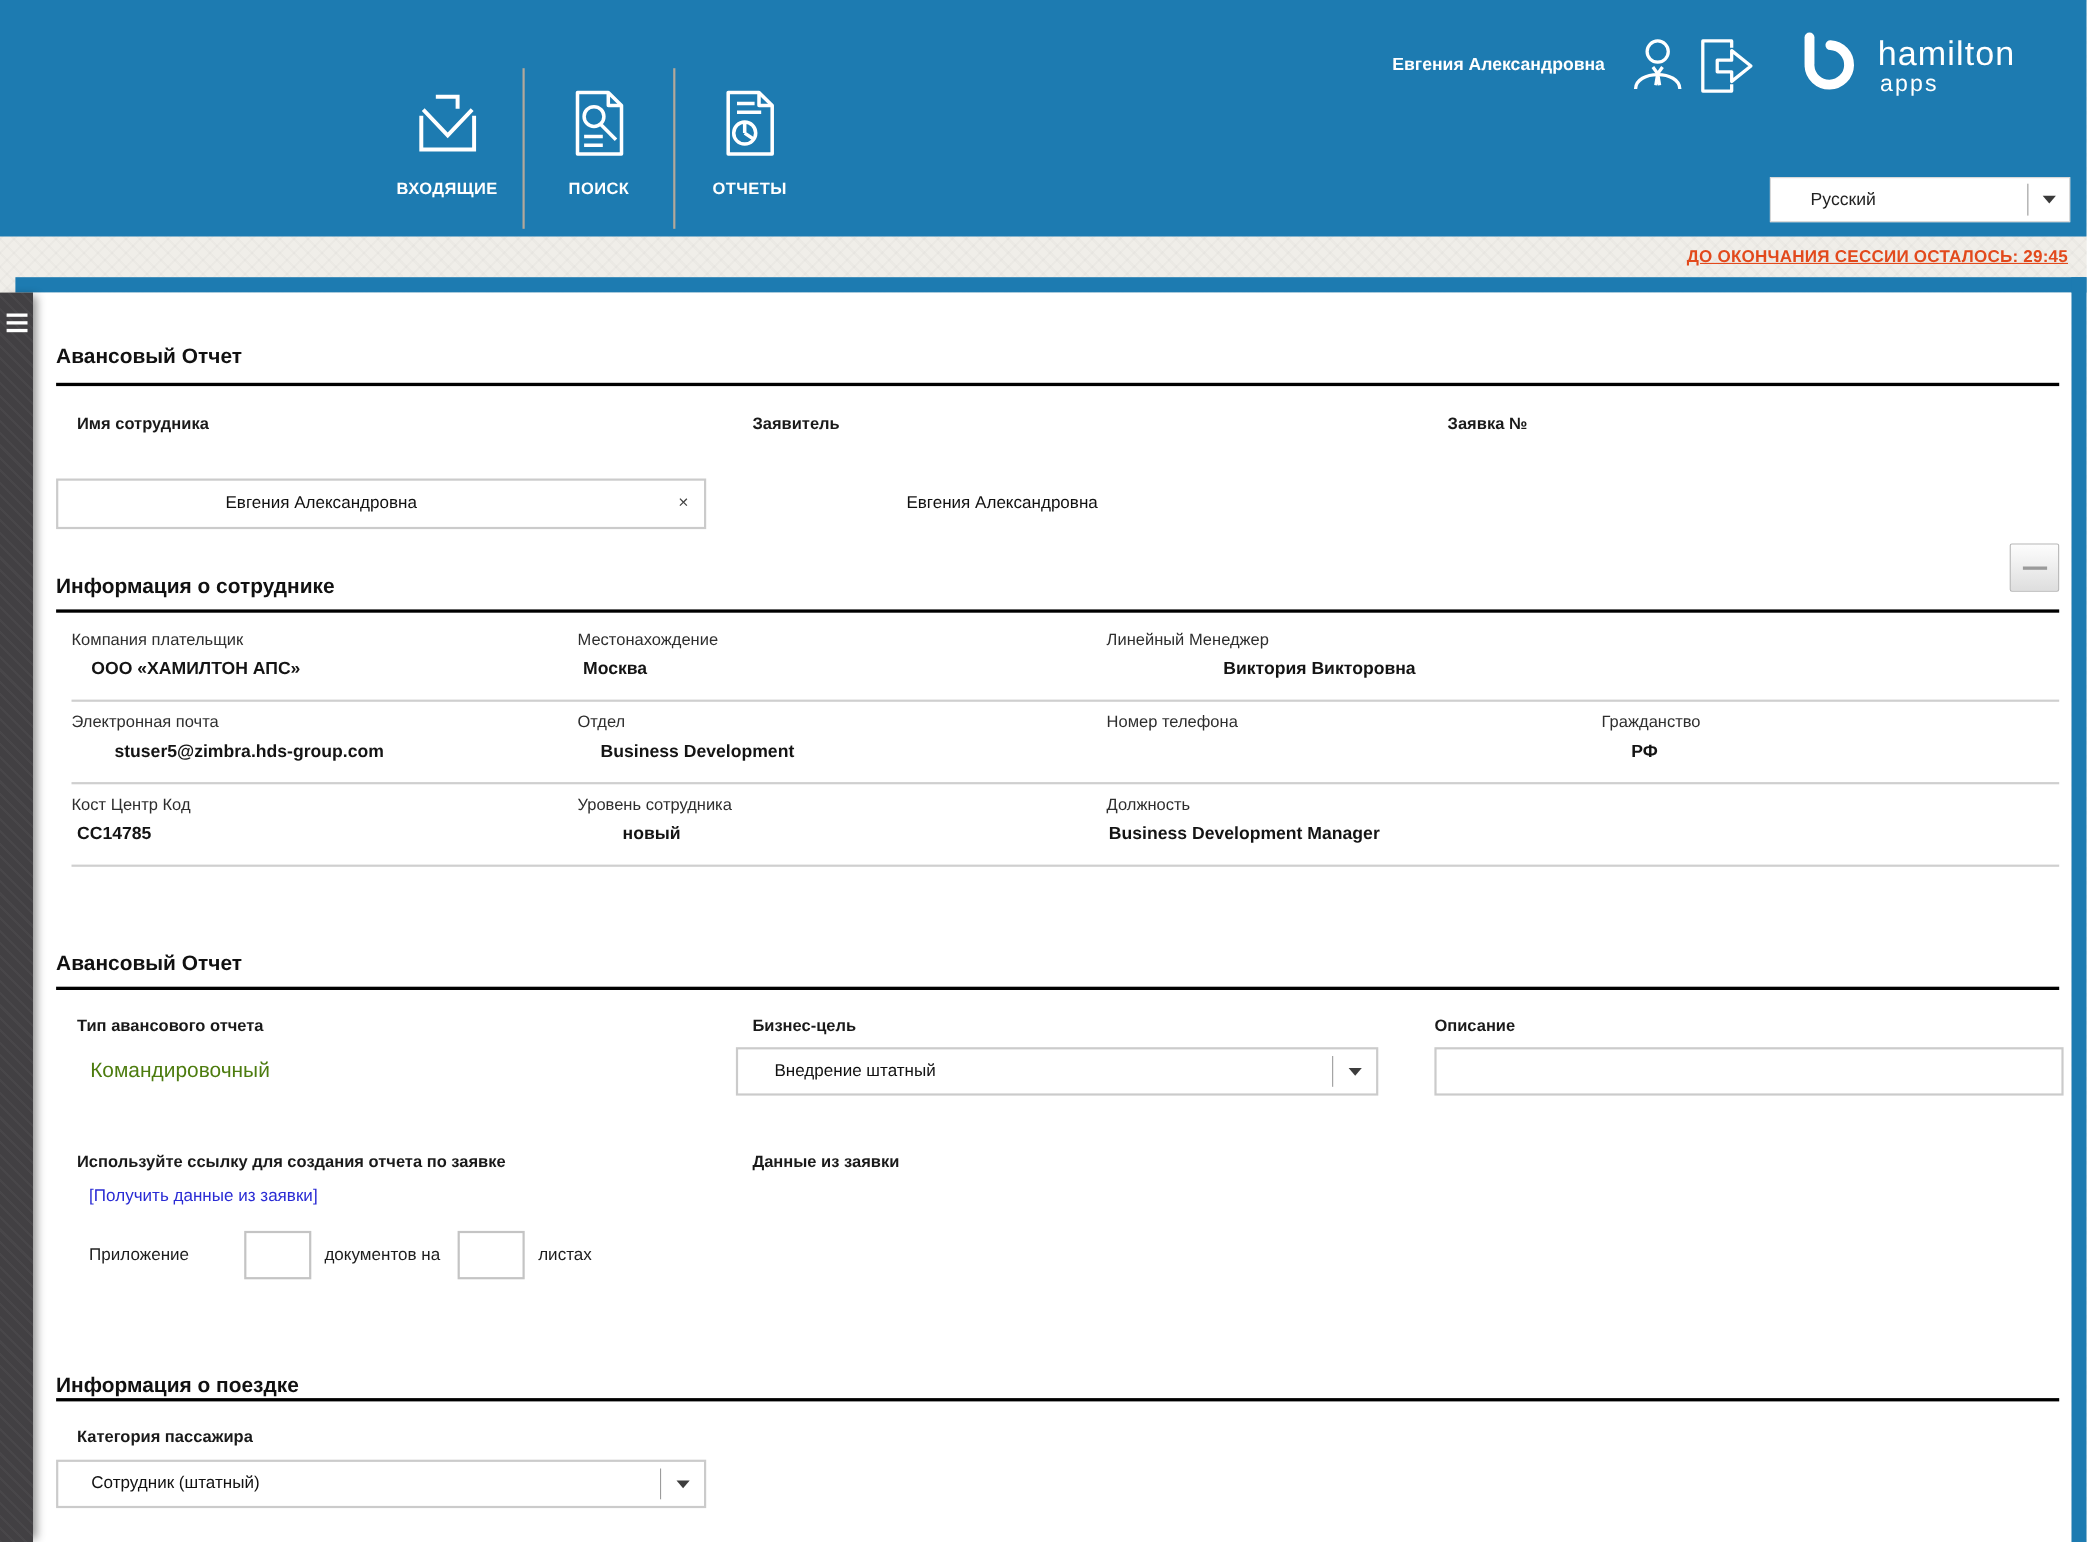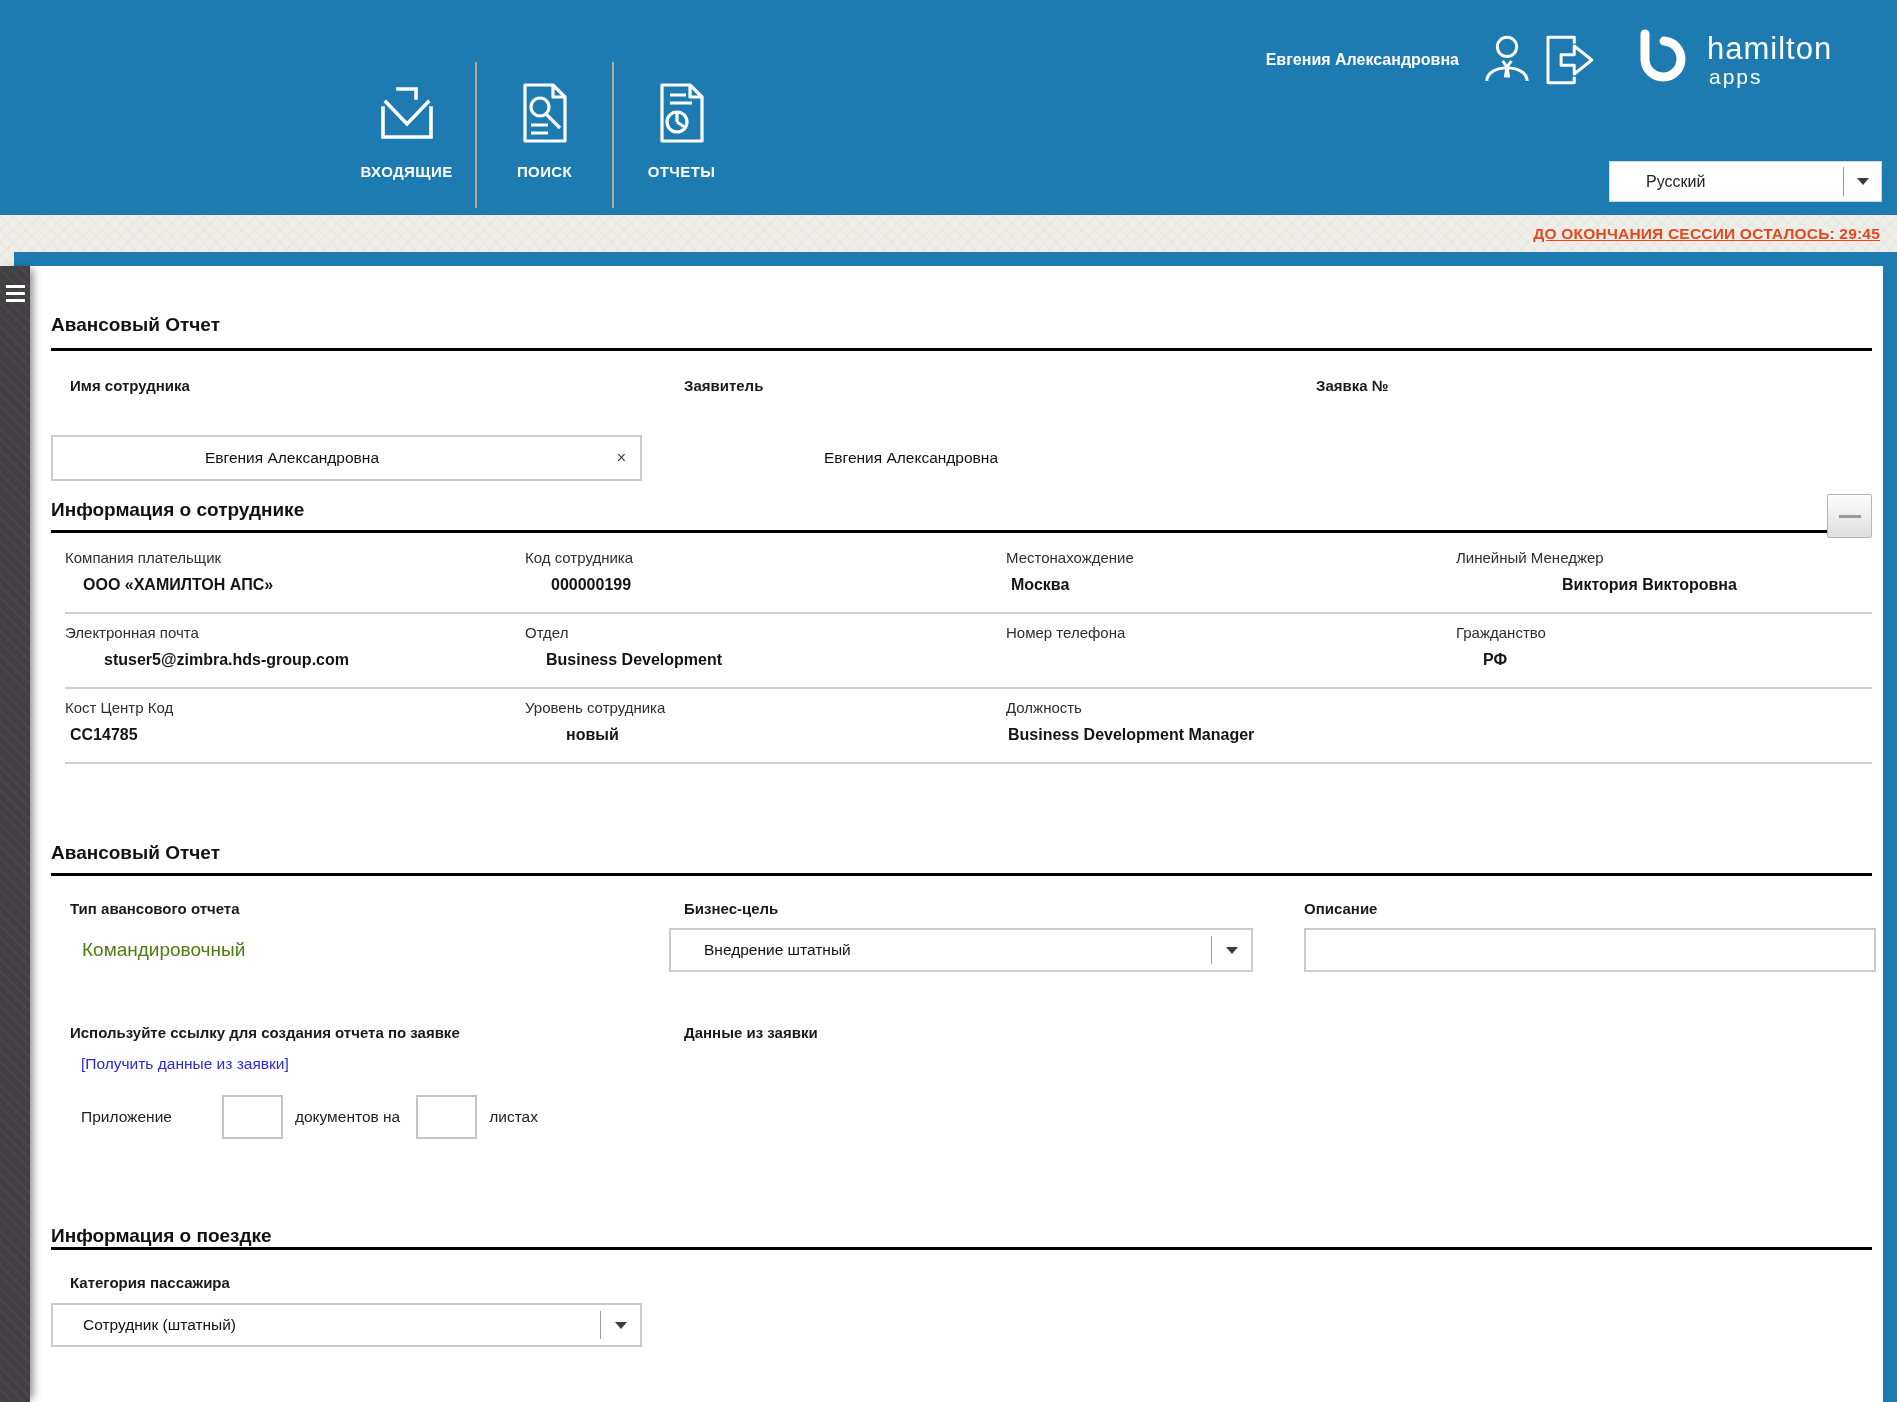--- a/index.html
+++ b/index.html
@@ -102,21 +102,21 @@
     display: flex; align-items: center;
   }
   .textbox .tb-text { font-size: 15.5px; color: #111; padding-left: 152px; }
   .tb-clear {
     position: absolute; right: 14px; top: 0; bottom: 0;
     display: flex; align-items: center; font-size: 16px; color: #444; cursor: pointer;
   }
   .plain-value { margin-top: 40px; height: 46px; display: flex; align-items: center; font-size: 15.5px; color: #111; }
 
   
-  h2.em { margin-top: 18px; padding-bottom: 9px; }
+  h2.em { margin-top: 42px; padding-bottom: 9px; }
   .min-btn {
     position: absolute; top: 228px; right: 11px; width: 45px; height: 44px;
     background: linear-gradient(#fdfdfd, #dedede); border: 1px solid #b5b5b5; border-radius: 2px;
     cursor: pointer; display: flex; align-items: center; justify-content: center;
   }
   .min-dash { width: 22px; height: 3px; background: #9a9a9a; }
 
   .info-grid { margin-top: 16px; padding-left: 14px; }
   .info-row {
     display: grid; grid-template-columns: 460px 481px 450px 1fr;
@@ -283,24 +283,20 @@
       <div class="min-dash"></div>
     </div>
 
     <div class="info-grid">
       <div class="info-row">
         <div>
           <div class="info-label">Компания плательщик</div>
           <div class="info-value" style="padding-left:18px;">ООО «ХАМИЛТОН АПС»</div>
         </div>
         <div>
-          <div class="info-label">Код сотрудника</div>
-          <div class="info-value" style="padding-left:26px;">000000199</div>
-        </div>
-        <div>
           <div class="info-label">Местонахождение</div>
           <div class="info-value" style="padding-left:5px;">Москва</div>
         </div>
         <div>
           <div class="info-label">Линейный Менеджер</div>
           <div class="info-value" style="padding-left:106px;">Виктория Викторовна</div>
         </div>
       </div>
       <div class="info-row">
         <div>

